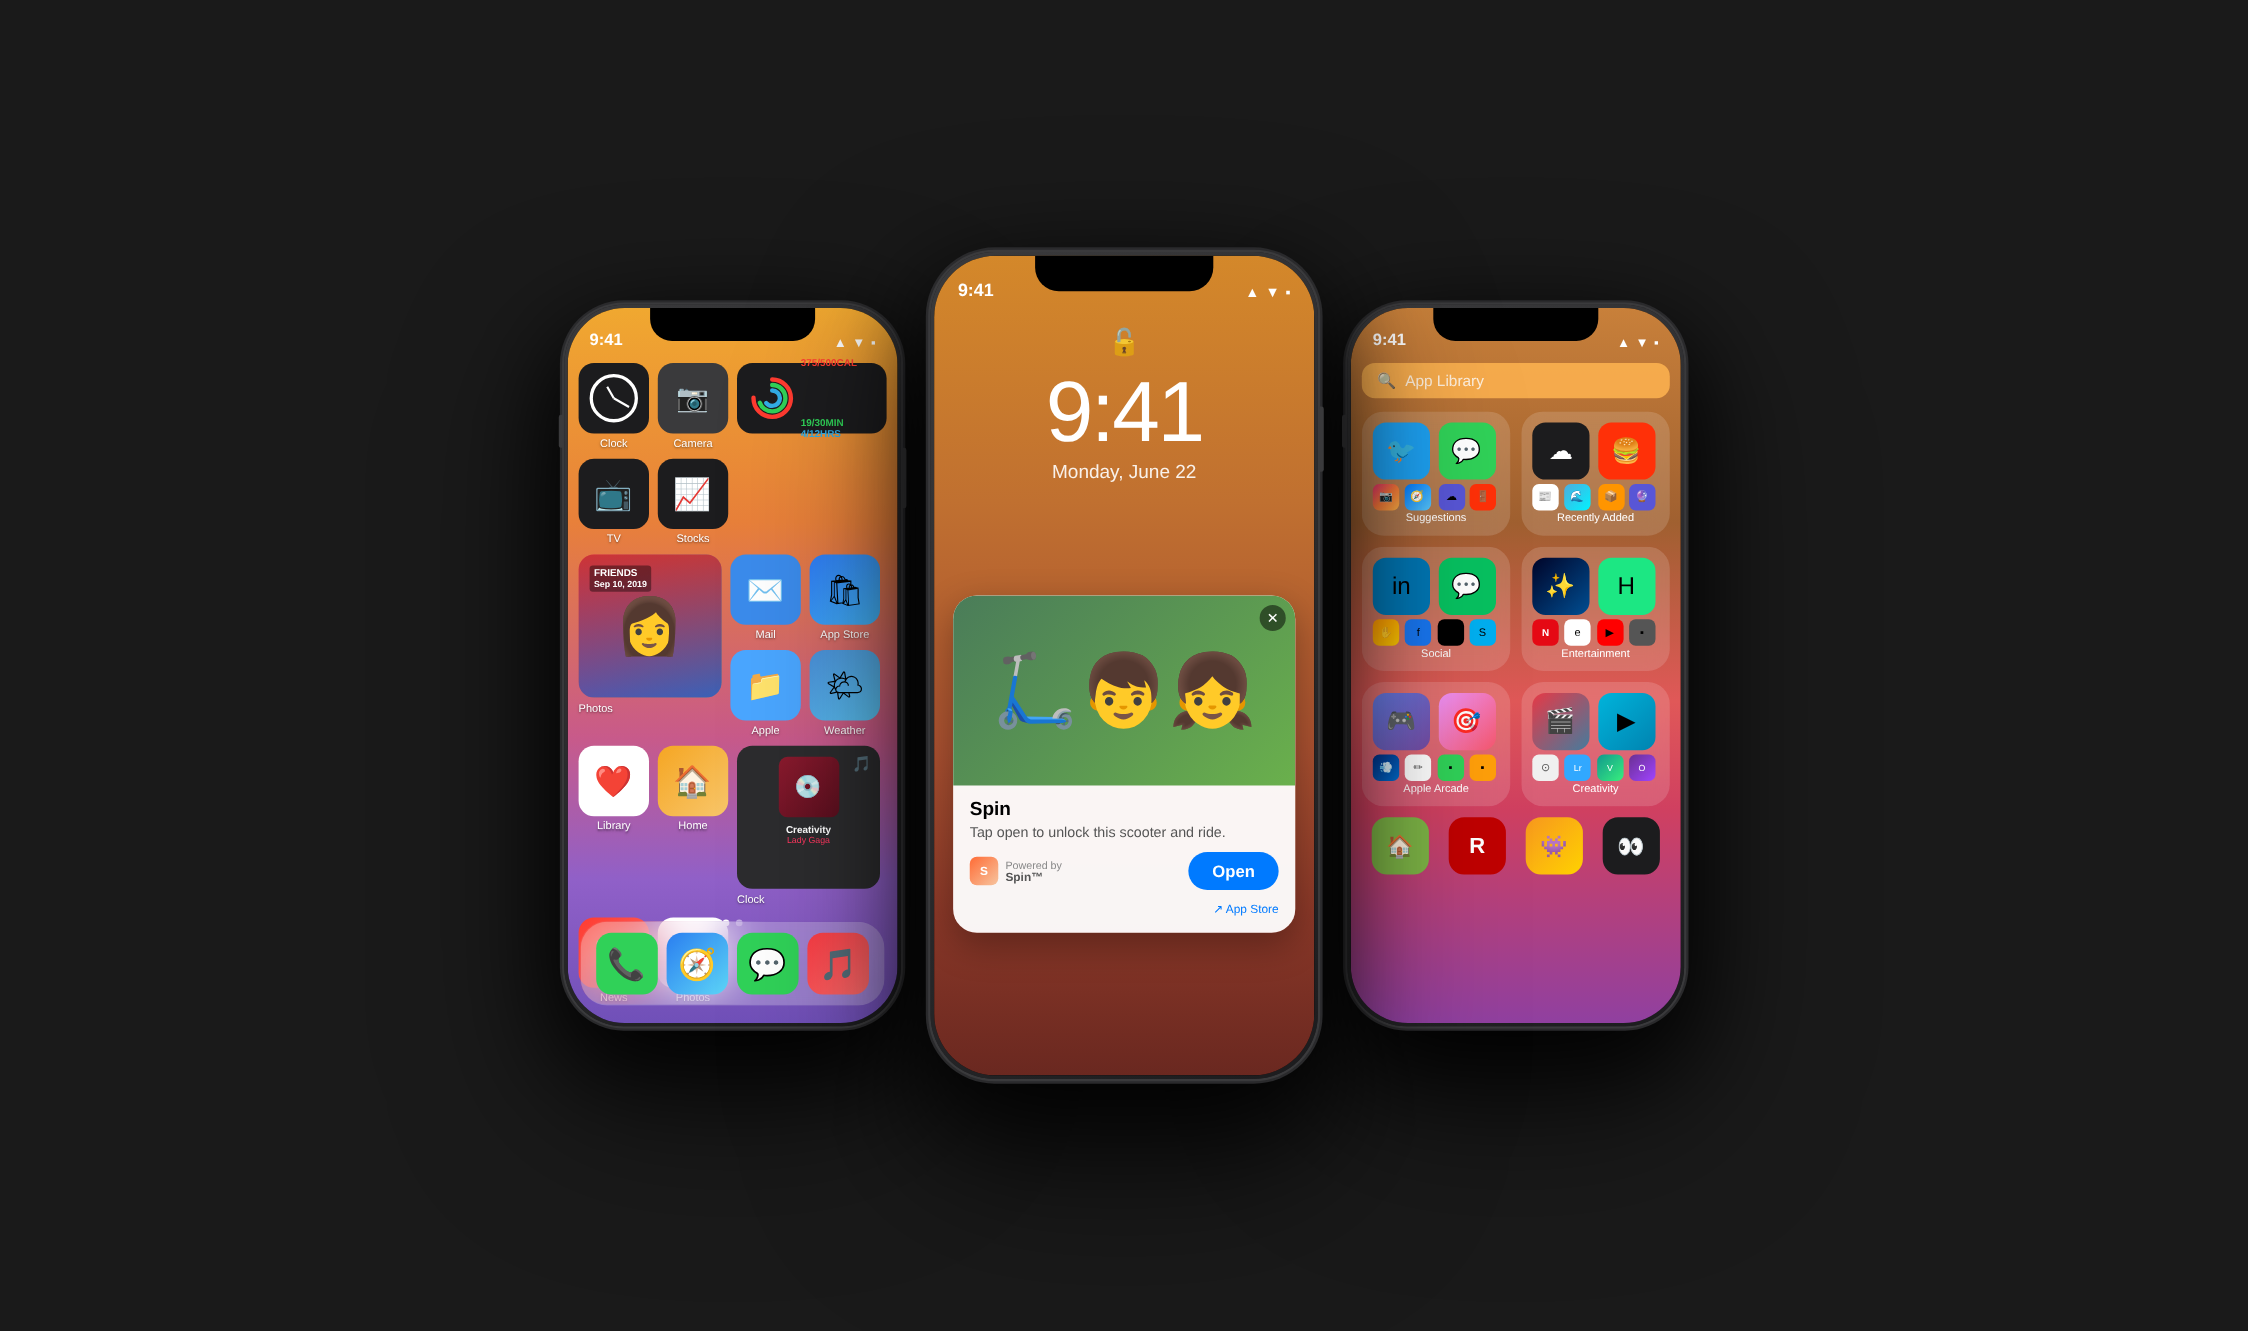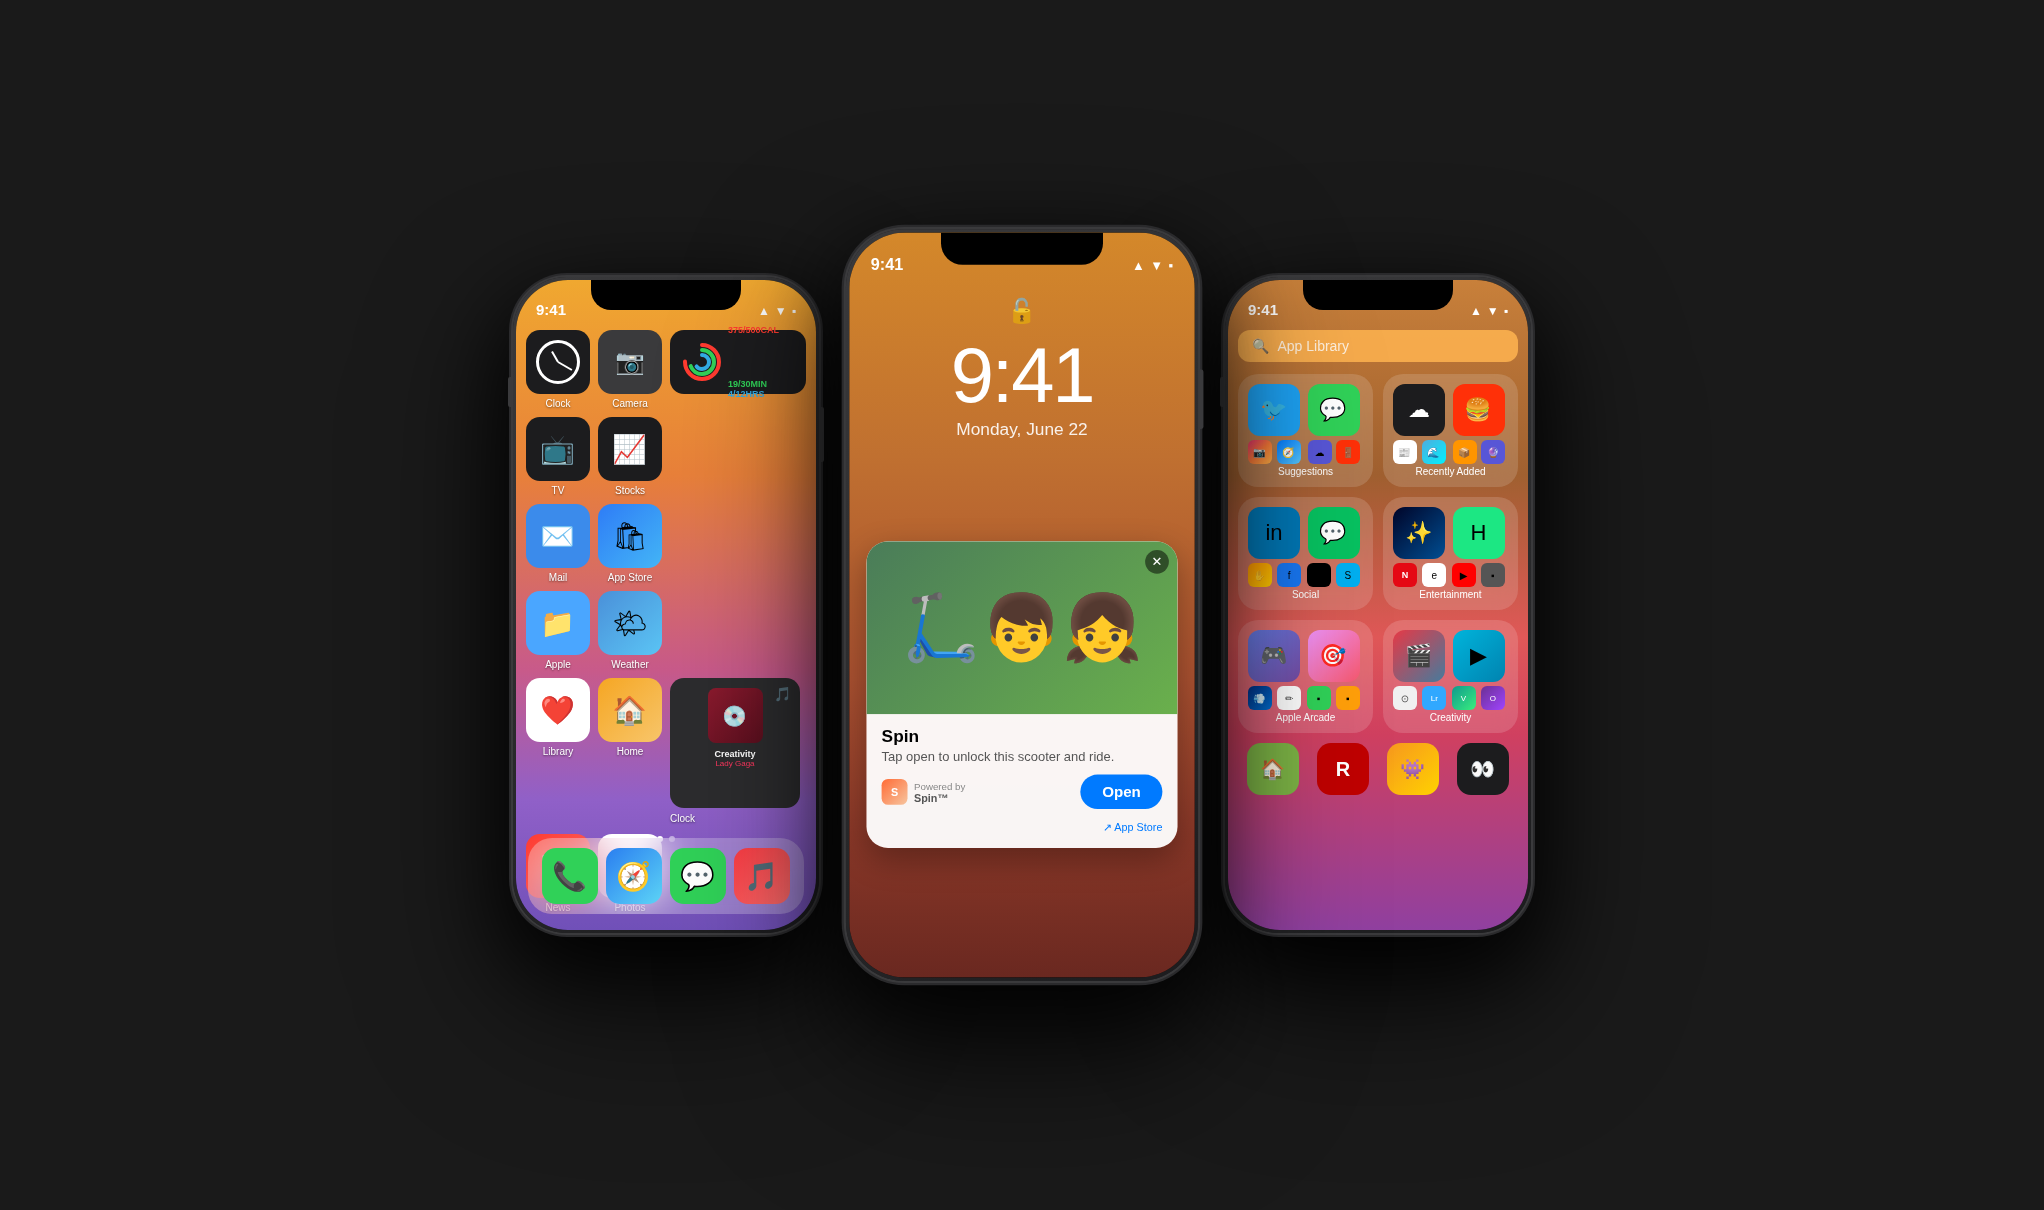--- a/index.html
+++ b/index.html
@@ -714,20 +714,29 @@
                 <span class="app-label">TV</span>
               </div>
               <div class="app-icon">
                 <div class="stocks-face">📈</div>
                 <span class="app-label">Stocks</span>
               </div>
             </div>
 
             <div style="display:flex;gap:8px;margin-bottom:8px;">
 
+              <div>
+                <div class="photos-widget">
+                  <div class="photos-widget-content">
+                    <div style="position:absolute;top:10px;left:10px;font-size:9px;color:#fff;font-weight:700;background:rgba(0,0,0,0.4);padding:2px 4px;border-radius:3px;">FRIENDS<br><span style="font-size:8px;">Sep 10, 2019</span></div>
+                    <div style="font-size:50px;margin:auto;">👩</div>
+                  </div>
+                </div>
+                <span class="app-label">Photos</span>
+              </div>
 
               <div style="display:flex;flex-direction:column;gap:8px;">
                 <div class="app-icon">
                   <div class="app-icon-img icon-mail">✉️</div>
                   <span class="app-label">Mail</span>
                 </div>
                 <div class="app-icon">
                   <div class="app-icon-img icon-files">📁</div>
                   <span class="app-label">Apple</span>
                 </div>

